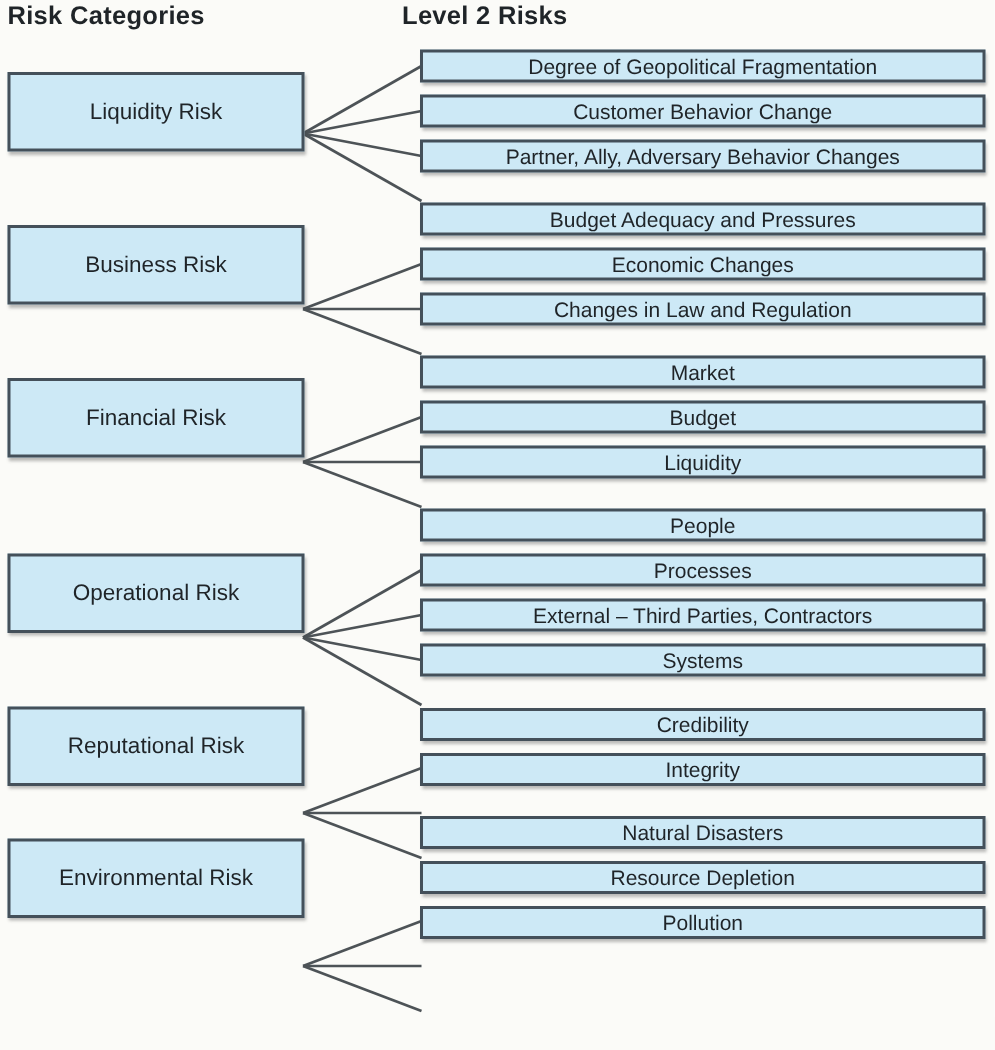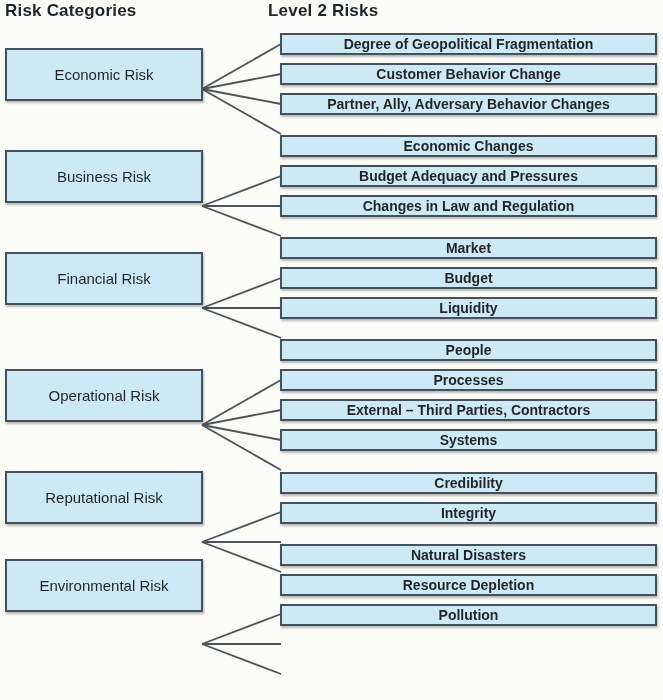--- a/index.html
+++ b/index.html
@@ -54,21 +54,20 @@
     font-size: 15px;
     color: var(--text, #1f2428);
   }
   .spacer { width: 77px; flex: none; }
   .right-col {
     width: 377px;
     flex: none;
     display: flex;
     flex-direction: column;
     gap: 8px;
-    font-weight: bold;
   }
   .item-box {
     height: 22px;
     box-sizing: border-box;
     border: 2px solid var(--border, #44505a);
     background: var(--fill, #cde9f6);
     box-shadow: 1px 2px 2px rgba(60,60,60,0.35);
     display: flex;
     align-items: center;
     justify-content: center;
@@ -101,21 +100,21 @@
       <line x1="202" y1="644" x2="281" y2="614" stroke="#4d5357" stroke-width="1.8"></line>
       <line x1="202" y1="644" x2="281" y2="644" stroke="#4d5357" stroke-width="1.8"></line>
       <line x1="202" y1="644" x2="281" y2="674" stroke="#4d5357" stroke-width="1.8"></line>
     </svg>
   <div class="header-left">Risk Categories</div>
   <div class="header-right">Level 2 Risks</div>
   <div class="sections" id="sections">
   <div class="section">
     <div class="left-cell">
       <div class="category-box">
-        <span class="category-label">Economic Risk</span>
+        <span class="category-label">Liquidity Risk</span>
       </div>
     </div>
     <div class="spacer"></div>
     <div class="right-col">
           <div class="item-box">
             <span>Degree of Geopolitical Fragmentation</span>
           </div>
           <div class="item-box">
             <span>Customer Behavior Change</span>
           </div>
@@ -127,24 +126,24 @@
 
   <div class="section">
     <div class="left-cell">
       <div class="category-box">
         <span class="category-label">Business Risk</span>
       </div>
     </div>
     <div class="spacer"></div>
     <div class="right-col">
           <div class="item-box">
+            <span>Budget Adequacy and Pressures</span>
+          </div>
+          <div class="item-box">
             <span>Economic Changes</span>
-          </div>
-          <div class="item-box">
-            <span>Budget Adequacy and Pressures</span>
           </div>
           <div class="item-box">
             <span>Changes in Law and Regulation</span>
           </div>
         </div>
   </div>
 
   <div class="section">
     <div class="left-cell">
       <div class="category-box">

